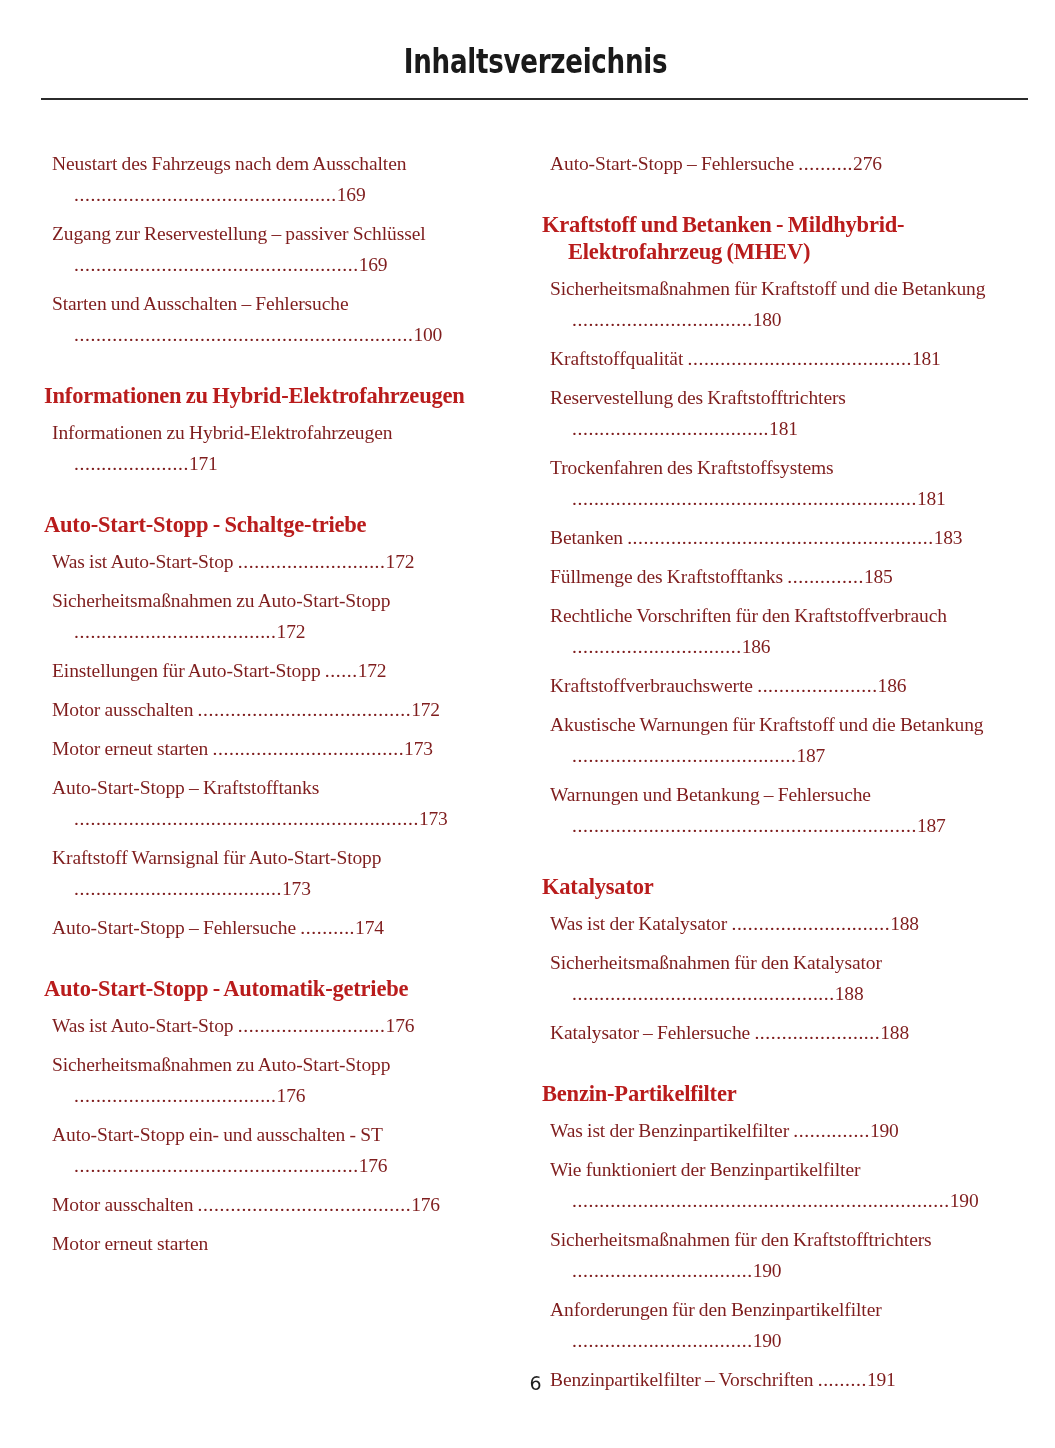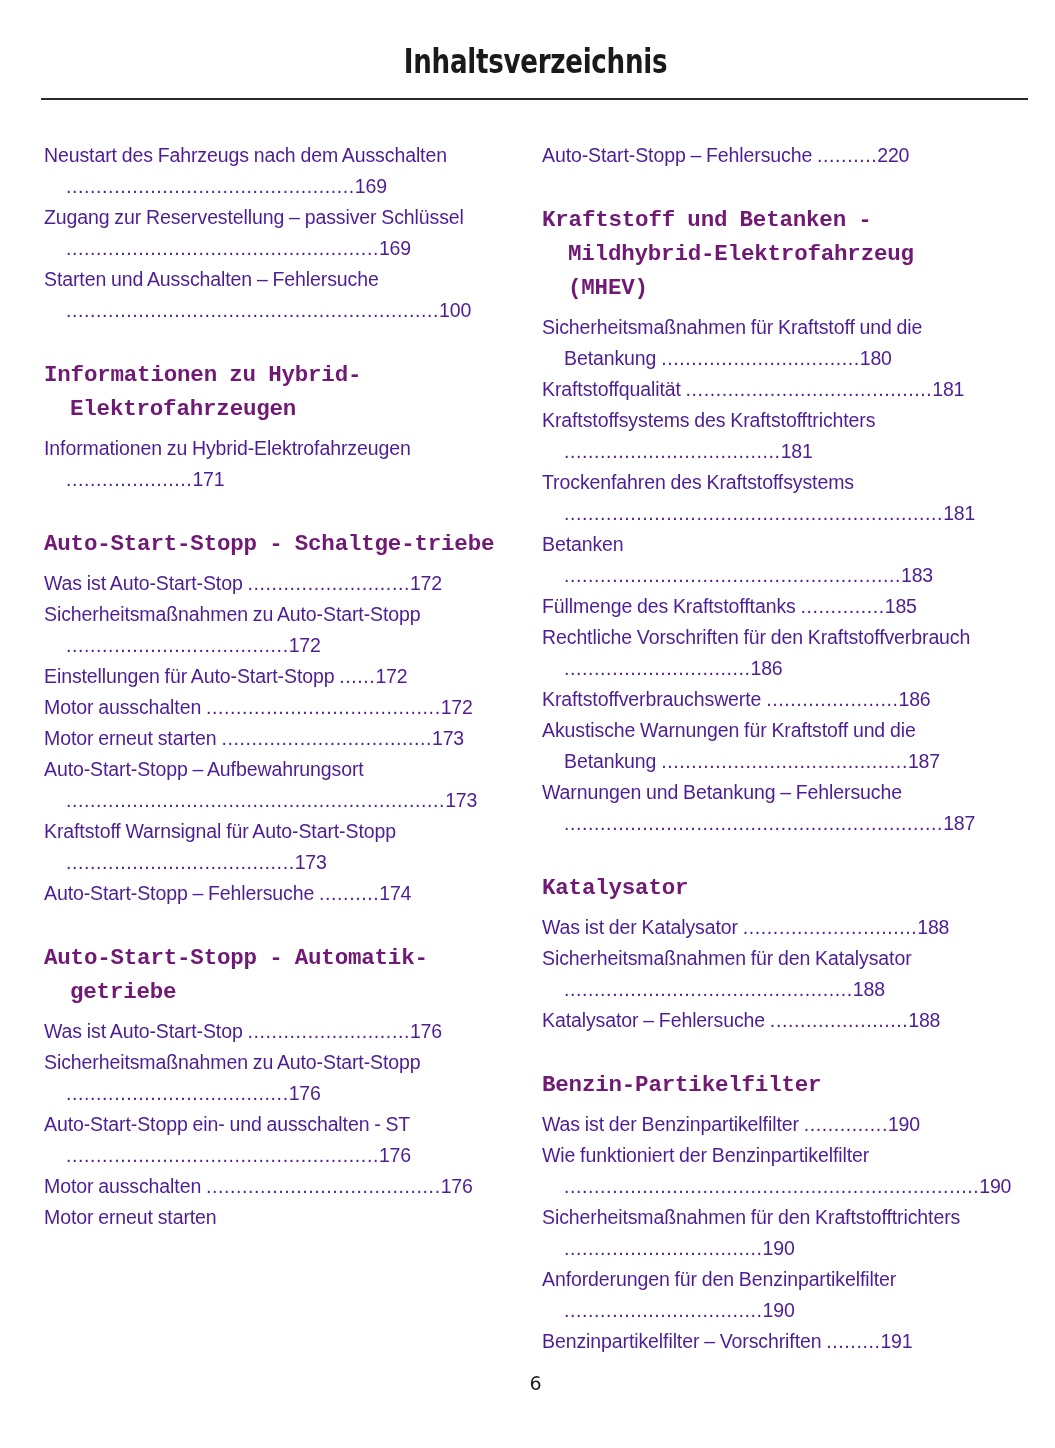--- a/index.html
+++ b/index.html
@@ -61,42 +61,42 @@
   }
   .col {
     position: absolute;
     top: 0;
   }
   .col-left  { left: 36px;  width: 452px; }
   .col-right { left: 534px; width: 452px; }
 
   
   .section-heading {
-    font-family: Liberation Mono, monospace;
+    font-family: Liberation Serif, serif;
     font-weight: bold;
     font-size: 22.5px;
-    line-height: 34px;
-    color: #701a75;
+    line-height: 27px;
+    color: #b91c1c;
     letter-spacing: -0.2px;
     padding-left: 26px;
     text-indent: -26px;
     margin-top: 32px;
     margin-bottom: 7px;
     word-spacing: -1px;
   }
 
   
   .toc-entry {
-    font-family: Liberation Sans, sans-serif;
+    font-family: Liberation Serif, serif;
     font-size: 19.5px;
     line-height: 31px;
-    color: #4c1d95;
+    color: #7f1d1d;
     padding-left: 22px;
     text-indent: -22px;
-    margin: 0;
+    margin: 8px;
     letter-spacing: -0.1px;
     word-spacing: -0.5px;
   }
 
   .toc-entry .leader {
     letter-spacing: 0.6px;
     font-size: 19.5px;
   }
   .toc-entry .pageno {
     letter-spacing: -0.2px;
@@ -129,36 +129,36 @@
         <div class="toc-entry"><span>Zugang zur Reservestellung – passiver Schlüssel </span><span class="leader">....................................................</span><span class="pageno">169</span></div>
         <div class="toc-entry"><span>Starten und Ausschalten – Fehlersuche </span><span class="leader">..............................................................</span><span class="pageno">100</span></div>
         <div class="section-heading">Informationen zu Hybrid-Elektrofahrzeugen</div>
         <div class="toc-entry"><span>Informationen zu Hybrid-Elektrofahrzeugen </span><span class="leader">.....................</span><span class="pageno">171</span></div>
         <div class="section-heading">Auto-Start-Stopp - Schaltge-triebe</div>
         <div class="toc-entry"><span>Was ist Auto-Start-Stop </span><span class="leader">...........................</span><span class="pageno">172</span></div>
         <div class="toc-entry"><span>Sicherheitsmaßnahmen zu Auto-Start-Stopp </span><span class="leader">.....................................</span><span class="pageno">172</span></div>
         <div class="toc-entry"><span>Einstellungen für Auto-Start-Stopp </span><span class="leader">......</span><span class="pageno">172</span></div>
         <div class="toc-entry"><span>Motor ausschalten </span><span class="leader">.......................................</span><span class="pageno">172</span></div>
         <div class="toc-entry"><span>Motor erneut starten </span><span class="leader">...................................</span><span class="pageno">173</span></div>
-        <div class="toc-entry"><span>Auto-Start-Stopp – Aufbewahrungsort </span><span class="leader">...............................................................</span><span class="pageno">173</span></div>
+        <div class="toc-entry"><span>Auto-Start-Stopp – Kraftstofftanks </span><span class="leader">...............................................................</span><span class="pageno">173</span></div>
         <div class="toc-entry"><span>Kraftstoff Warnsignal für Auto-Start-Stopp </span><span class="leader">......................................</span><span class="pageno">173</span></div>
         <div class="toc-entry"><span>Auto-Start-Stopp – Fehlersuche </span><span class="leader">..........</span><span class="pageno">174</span></div>
         <div class="section-heading">Auto-Start-Stopp - Automatik-getriebe</div>
         <div class="toc-entry"><span>Was ist Auto-Start-Stop </span><span class="leader">...........................</span><span class="pageno">176</span></div>
         <div class="toc-entry"><span>Sicherheitsmaßnahmen zu Auto-Start-Stopp </span><span class="leader">.....................................</span><span class="pageno">176</span></div>
         <div class="toc-entry"><span>Auto-Start-Stopp ein- und ausschalten - ST </span><span class="leader">....................................................</span><span class="pageno">176</span></div>
         <div class="toc-entry"><span>Motor ausschalten </span><span class="leader">.......................................</span><span class="pageno">176</span></div>
         <div class="toc-entry"><span>Motor erneut starten </span></div>
       </div>
     <div class="col col-right" id="col-right">
-        <div class="toc-entry"><span>Auto-Start-Stopp – Fehlersuche </span><span class="leader">..........</span><span class="pageno">220</span></div>
+        <div class="toc-entry"><span>Auto-Start-Stopp – Fehlersuche </span><span class="leader">..........</span><span class="pageno">276</span></div>
         <div class="section-heading">Kraftstoff und Betanken - Mildhybrid-Elektrofahrzeug (MHEV)</div>
         <div class="toc-entry"><span>Sicherheitsmaßnahmen für Kraftstoff und die Betankung </span><span class="leader">.................................</span><span class="pageno">180</span></div>
         <div class="toc-entry"><span>Kraftstoffqualität </span><span class="leader">.........................................</span><span class="pageno">181</span></div>
-        <div class="toc-entry"><span>Kraftstoffsystems des Kraftstofftrichters </span><span class="leader">....................................</span><span class="pageno">181</span></div>
+        <div class="toc-entry"><span>Reservestellung des Kraftstofftrichters </span><span class="leader">....................................</span><span class="pageno">181</span></div>
         <div class="toc-entry"><span>Trockenfahren des Kraftstoffsystems </span><span class="leader">...............................................................</span><span class="pageno">181</span></div>
         <div class="toc-entry"><span>Betanken </span><span class="leader">........................................................</span><span class="pageno">183</span></div>
         <div class="toc-entry"><span>Füllmenge des Kraftstofftanks </span><span class="leader">..............</span><span class="pageno">185</span></div>
         <div class="toc-entry"><span>Rechtliche Vorschriften für den Kraftstoffverbrauch </span><span class="leader">...............................</span><span class="pageno">186</span></div>
         <div class="toc-entry"><span>Kraftstoffverbrauchswerte </span><span class="leader">......................</span><span class="pageno">186</span></div>
         <div class="toc-entry"><span>Akustische Warnungen für Kraftstoff und die Betankung </span><span class="leader">.........................................</span><span class="pageno">187</span></div>
         <div class="toc-entry"><span>Warnungen und Betankung – Fehlersuche </span><span class="leader">...............................................................</span><span class="pageno">187</span></div>
         <div class="section-heading">Katalysator</div>
         <div class="toc-entry"><span>Was ist der Katalysator </span><span class="leader">.............................</span><span class="pageno">188</span></div>
         <div class="toc-entry"><span>Sicherheitsmaßnahmen für den Katalysator </span><span class="leader">................................................</span><span class="pageno">188</span></div>

